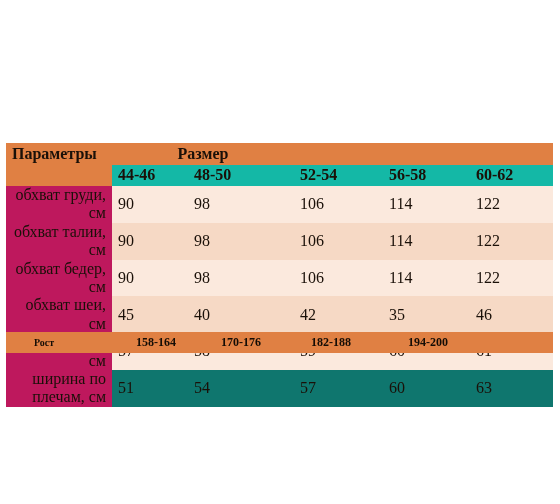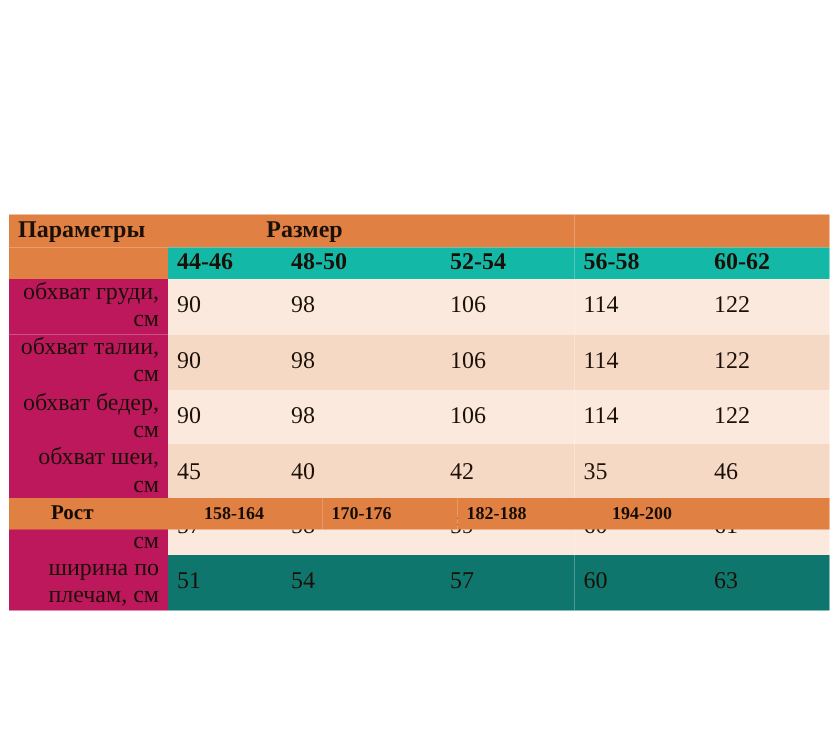--- a/index.html
+++ b/index.html
@@ -88,21 +88,21 @@
   #height-table td {
     background: #e08043;
     height: 21px;
     font-size: 12px;
     font-weight: bold;
     color: #140c05;
     padding: 0 6px;
     text-align: left;
     border: none;
   }
-  #height-table td.h-label { font-size: 14px; padding-left: 28px; }
+  #height-table td.h-label { font-size: 10px; padding-left: 28px; }
 </style>
 </head>
 <body>
 
 <table id="size-table">
   <colgroup>
     <col style="width:106px">
     <col style="width:76px">
     <col style="width:106px">
     <col style="width:89px">

